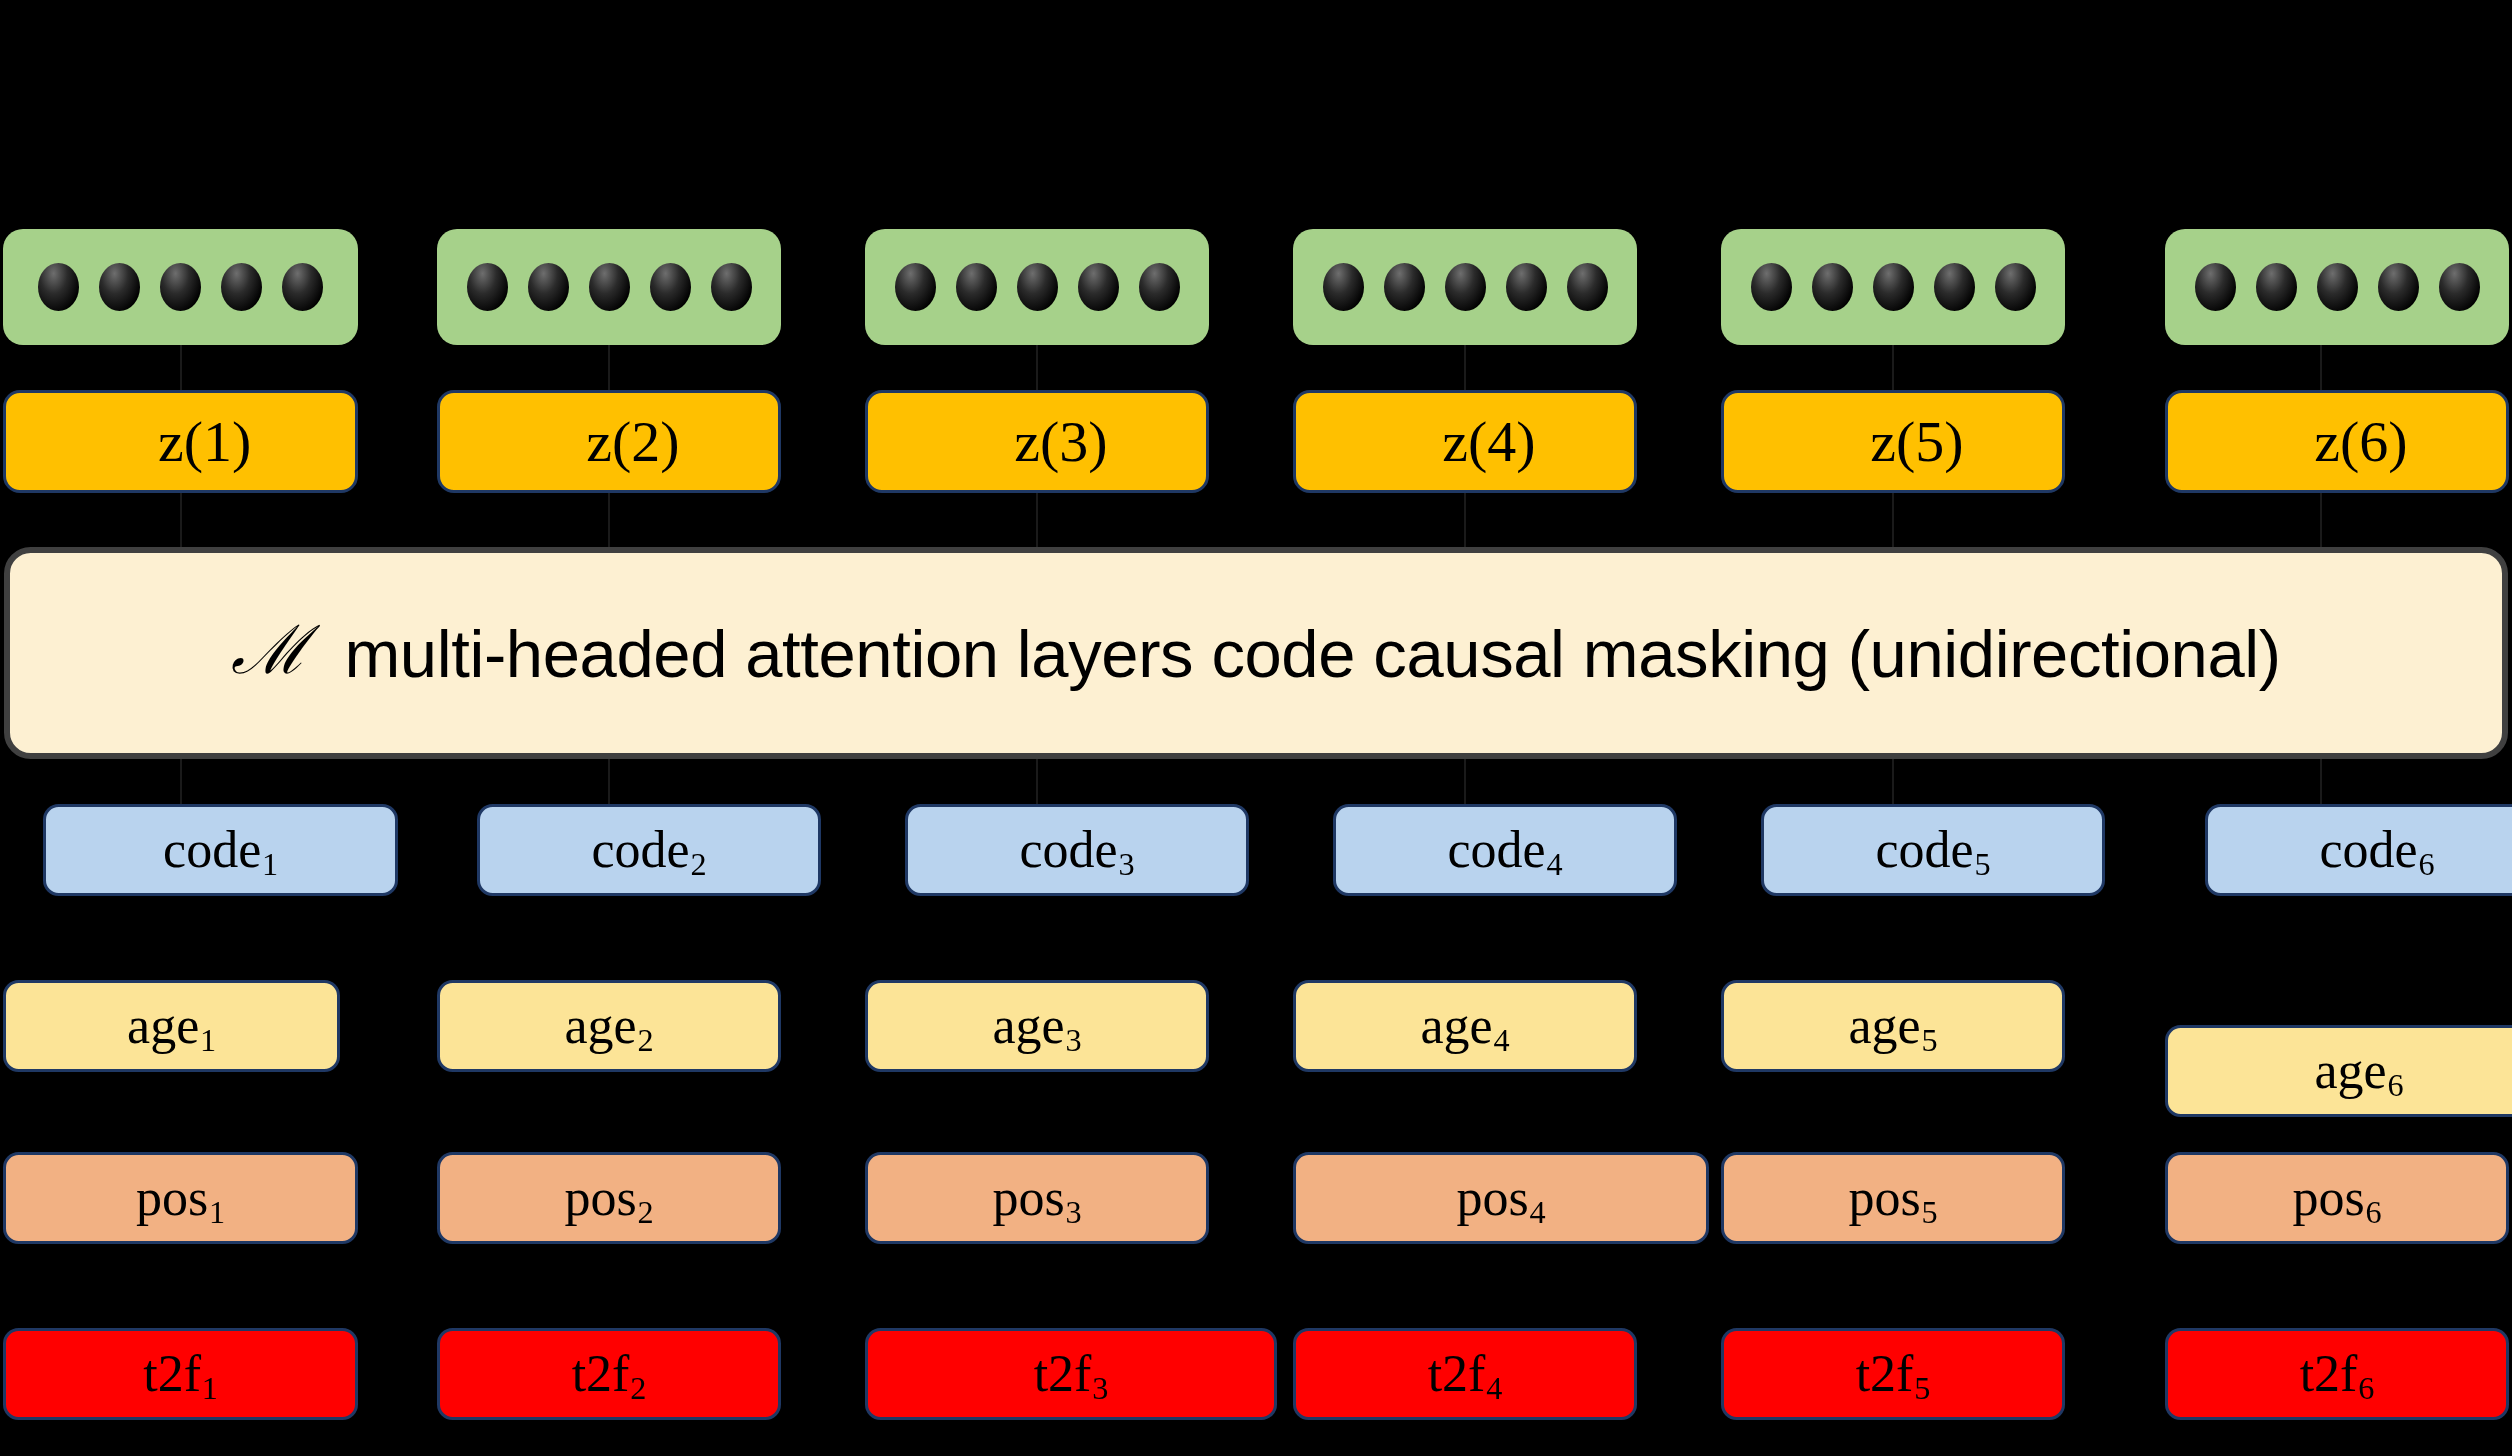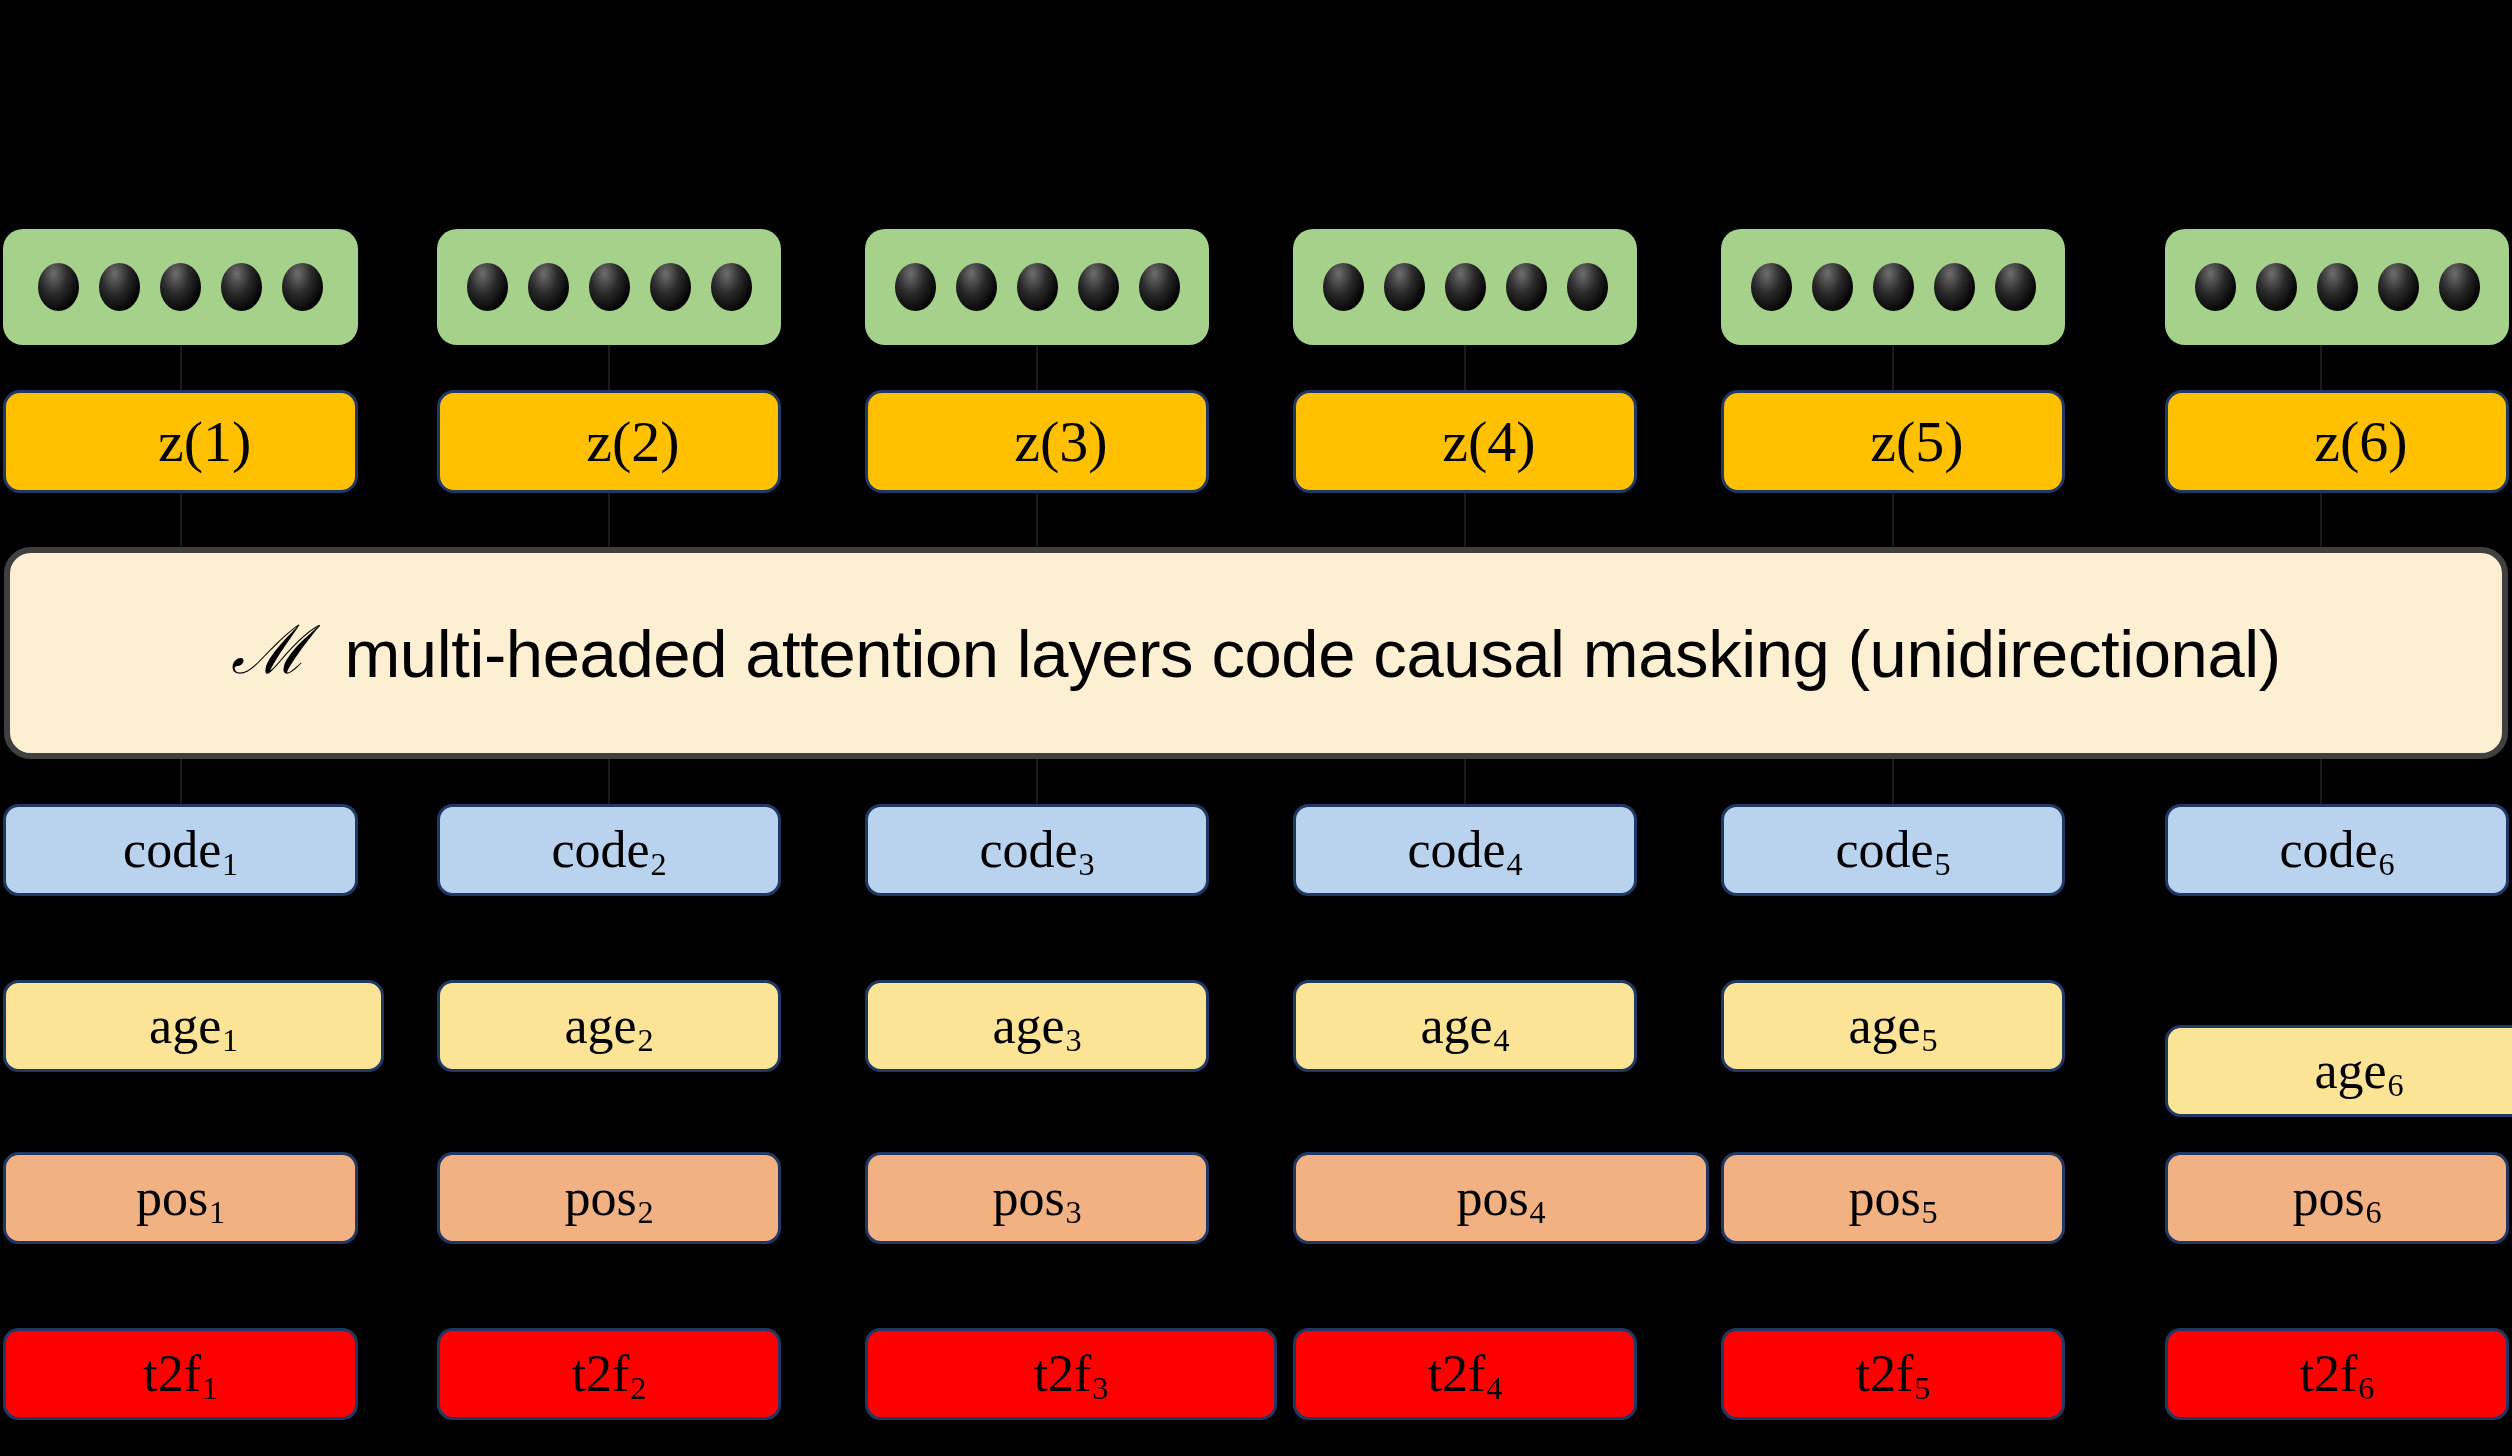--- a/index.html
+++ b/index.html
@@ -94,21 +94,21 @@
     letter-spacing: -0.4px;
   }
 
   
   .feat-box {
     border: 3.9px solid #1f3864;
     height: 92px;
     font-size: 52px;
     border-radius: 15.6px;
   }
-  .code-box { background: #b9d3ee; }
+  .code-box { background: #b9d3ee; margin-left: 40px; }
   .age-box  { background: #fce497; }
   .pos-box  { background: #f2b183; }
   .t2f-box  { background: #ff0000; }
 
   .feat-box sub, .sublabel {
     font-size: 0.62em;
     vertical-align: baseline;
     position: relative;
     top: 0.26em;
     padding-left: 0.8px;
@@ -226,21 +226,21 @@
   <div class="box feat-box code-box" style="left:1293px; top:804px; width:344px;">
     <span><span>code</span><sub class="sublabel">4</sub></span>
   </div>
   <div class="box feat-box code-box" style="left:1721px; top:804px; width:344px;">
     <span><span>code</span><sub class="sublabel">5</sub></span>
   </div>
   <div class="box feat-box code-box" style="left:2165px; top:804px; width:344px;">
     <span><span>code</span><sub class="sublabel">6</sub></span>
   </div>
 
-  <div class="box feat-box age-box" style="left:3.1px;   top:980px; width:381px;">
+  <div class="box feat-box age-box" style="left:3.1px;   top:980px; width:337px;">
     <span><span>age</span><sub class="sublabel">1</sub></span>
   </div>
   <div class="box feat-box age-box" style="left:437px; top:980px; width:344px;">
     <span><span>age</span><sub class="sublabel">2</sub></span>
   </div>
   <div class="box feat-box age-box" style="left:865px; top:980px; width:344px;">
     <span><span>age</span><sub class="sublabel">3</sub></span>
   </div>
   <div class="box feat-box age-box" style="left:1293px; top:980px; width:344px;">
     <span><span>age</span><sub class="sublabel">4</sub></span>

